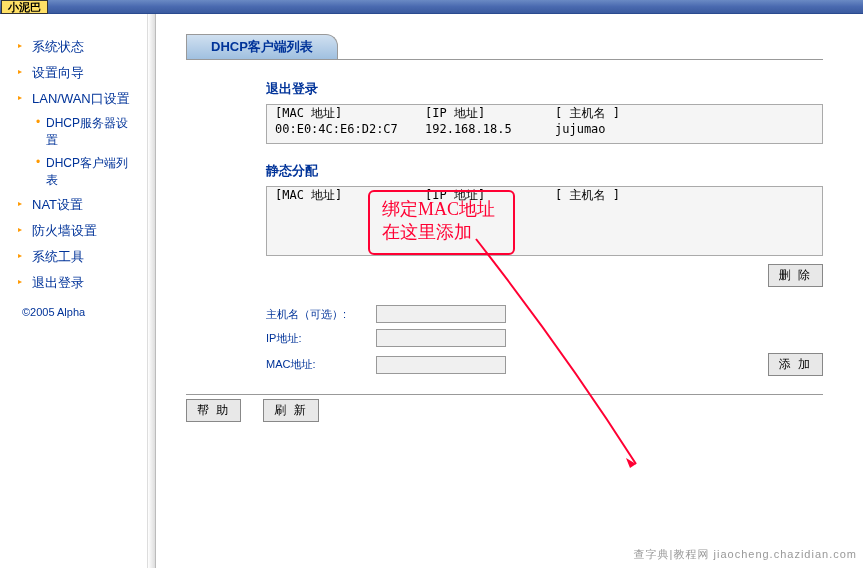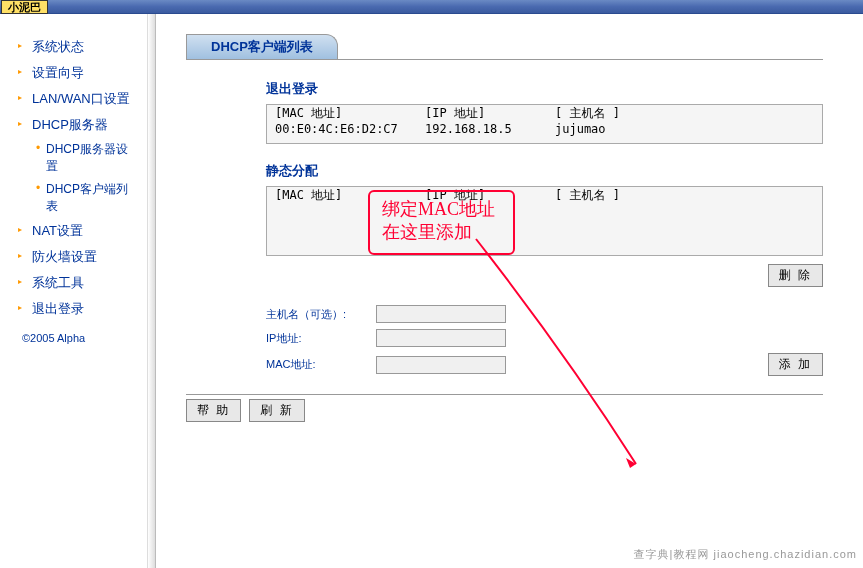--- a/index.html
+++ b/index.html
@@ -26,38 +26,37 @@
 .c1 { width: 150px; }
 .c2 { width: 130px; }
 .c3 { width: 100px; }
 .trow { display: flex; }
 .btn-row { text-align: right; margin-top: 8px; margin-right: 0; }
 .btn { background: #e8e8e8; border: 1px solid #888; padding: 2px 10px; font-size: 12px; font-family: inherit; cursor: pointer; letter-spacing: 2px; }
 .form-row { display: flex; align-items: center; margin: 6px 0; }
 .form-label { width: 110px; color: #003399; font-size: 11px; }
 .form-input { width: 130px; height: 18px; border: 1px solid #999; background: #f0f0f0; padding: 0 3px; font-size: 12px; }
 .hr { border: none; border-top: 1px solid #999; margin: 14px 0 4px 0; }
-.bottom-btns { display: flex; gap: 8px; }
+.bottom-btns { display: flex; gap: 22px; }
 .annotation { position: absolute; left: 212px; top: 176px; border: 2px solid #ff0033; border-radius: 6px; padding: 6px 18px 8px 12px; color: #ff0033; font-size: 18px; font-family: "SimSun"; background: transparent; line-height: 1.3; }
 .arrow-svg { position: absolute; left: 310px; top: 220px; pointer-events: none; }
 .watermark { position: absolute; right: 6px; bottom: 6px; color: #999; font-size: 11px; letter-spacing: 1px; }
 </style>
 </head>
 <body>
 
 <div class="titlebar">
   <span class="titlebar-label">小泥巴</span>
 </div>
 
 <div class="container">
   <div class="sidebar">
     <div class="nav-item">系统状态</div>
     <div class="nav-item">设置向导</div>
     <div class="nav-item">LAN/WAN口设置</div>
-    <div class="nav-item">DHCP服务器</div>
     <div class="nav-sub">DHCP服务器设置</div>
     <div class="nav-sub">DHCP客户端列表</div>
     <div class="nav-item">NAT设置</div>
     <div class="nav-item">防火墙设置</div>
     <div class="nav-item">系统工具</div>
     <div class="nav-item">退出登录</div>
     <div class="copyright">©2005 Alpha</div>
   </div>
 
   <div class="divider"></div>

